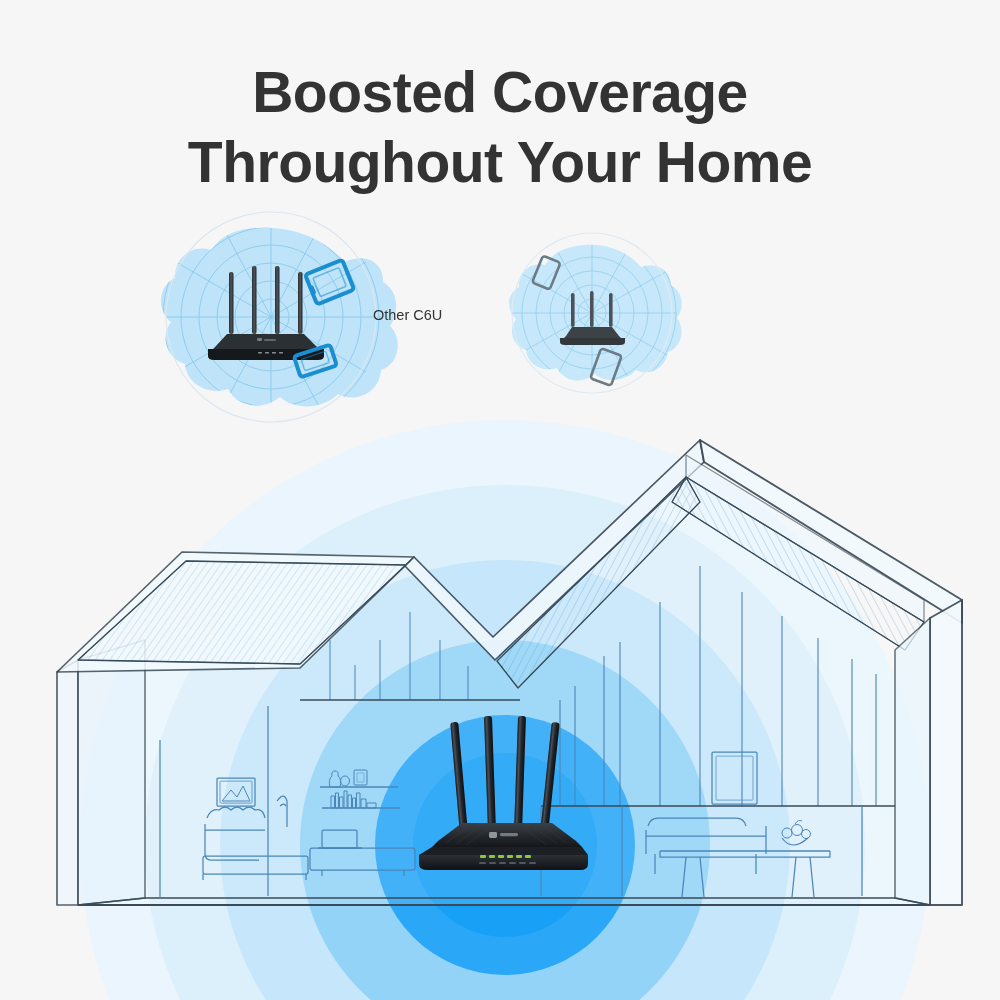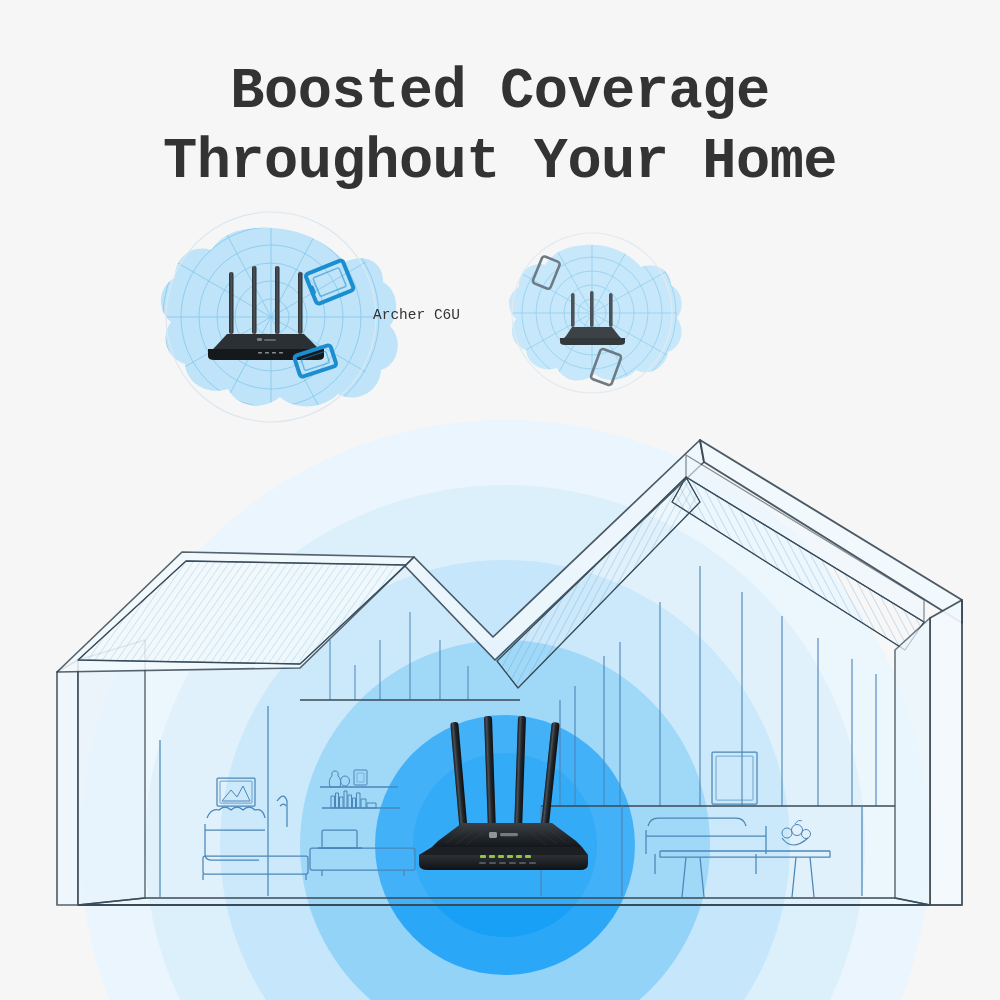--- a/index.html
+++ b/index.html
@@ -4,21 +4,21 @@
 <title>Boosted Coverage Throughout Your Home</title>
 <style>
   html,body{margin:0;padding:0;}
   body{
     width:1000px;height:1000px;
     background:#f6f6f6;
     font-family:"Liberation Sans","DejaVu Sans",sans-serif;
     overflow:hidden;
     position:relative;
   }
-  #stage{position:absolute;inset:0;width:1000px;height:898px;font-family:Liberation Mono, monospace;}
+  #stage{position:absolute;inset:0;width:1000px;height:898px;}
   .heading{
     position:absolute;
     top:58px;left:0;width:1000px;
     text-align:center;
     font-size:57px;
     line-height:1.22;
     font-weight:700;
     color:#333333;
     letter-spacing:-0.5px;
     white-space:pre-line;
@@ -420,15 +420,15 @@
       </g>
       <g transform="rotate(20 606 367)">
         <rect x="595" y="351" width="22" height="32" rx="3" fill="none" stroke="#6d7b86" stroke-width="2.6"></rect>
       </g>
     </g>
   </svg>
 
   <div class="heading">Boosted Coverage
 Throughout Your Home</div>
 
-  <div class="cmp-label" id="label-archer">Archer C6U</div>
+  <div class="cmp-label" id="label-archer">Other C6U</div>
 
 </div>
 
 </body></html>

